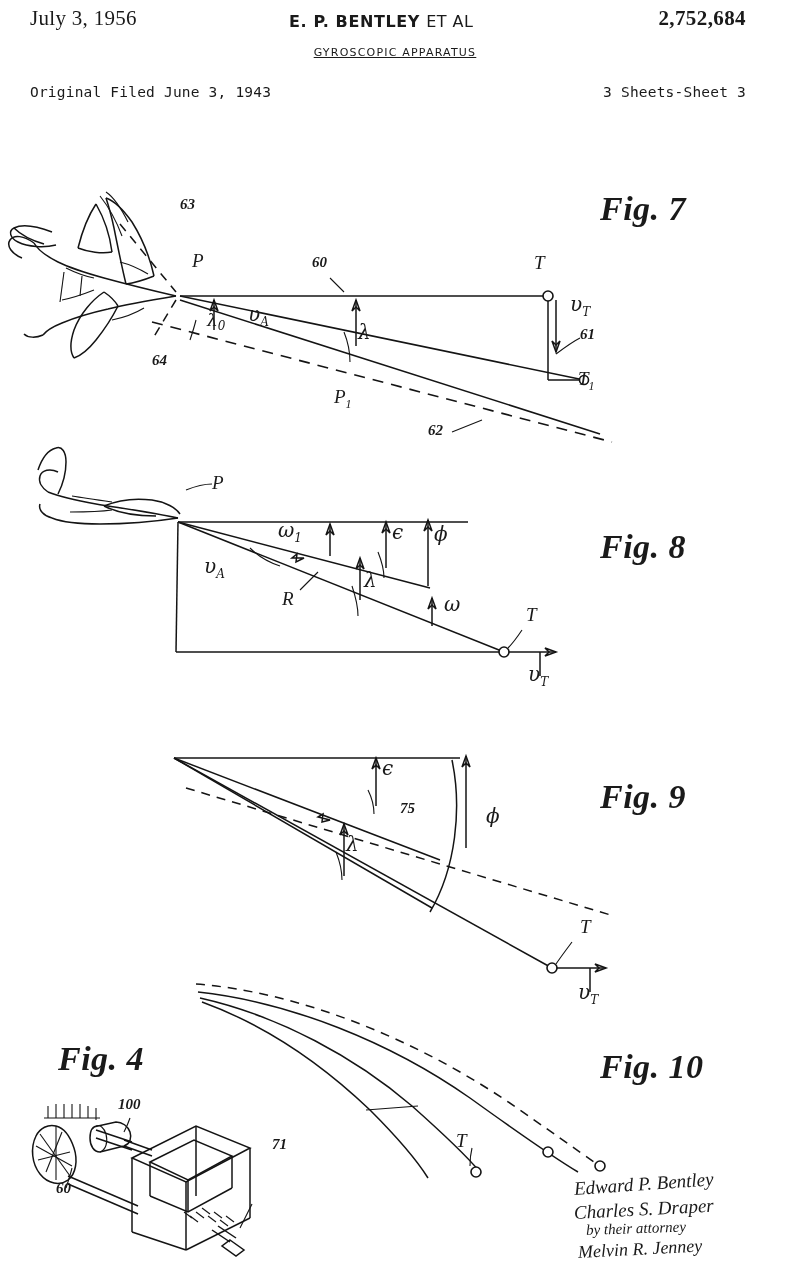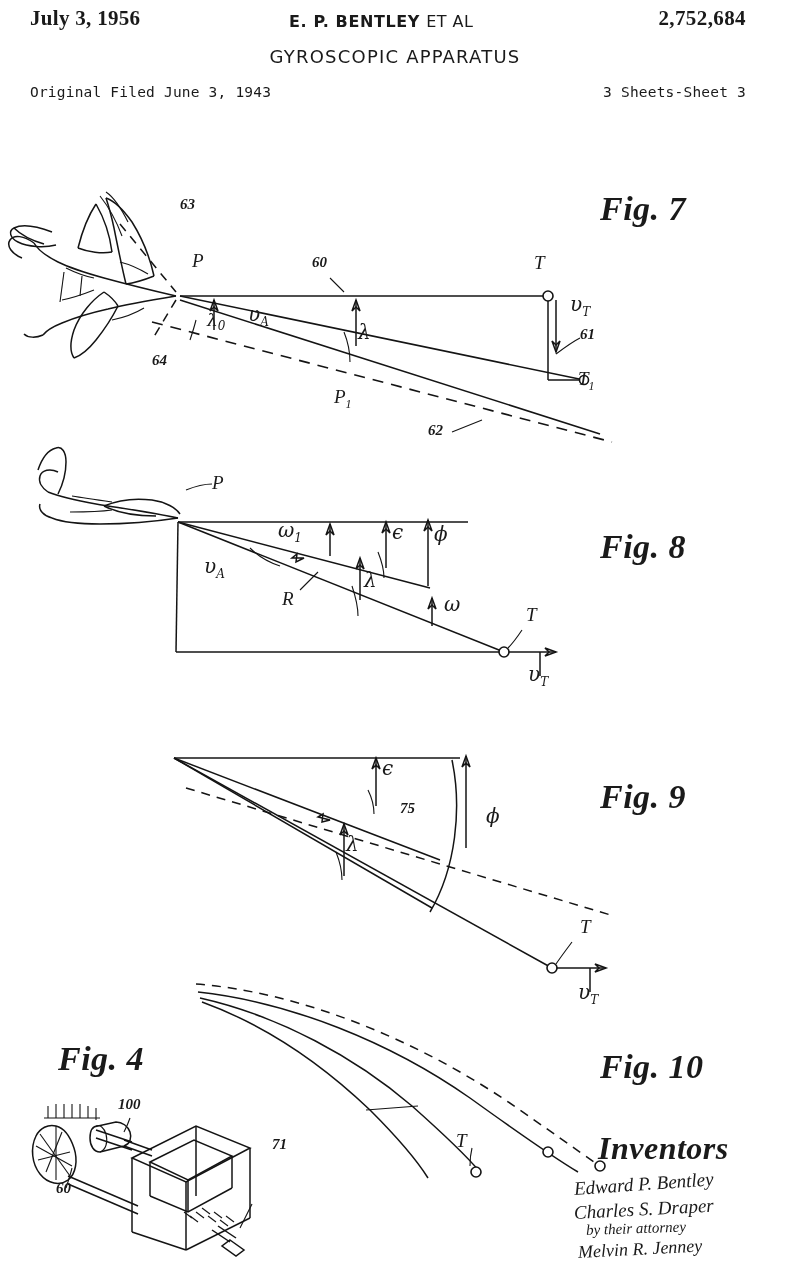--- a/index.html
+++ b/index.html
@@ -20,21 +20,21 @@
     inset: 0;
     width: 790px;
     height: 1280px;
   }
 
   
   .hdr-date {
     position: absolute;
     left: 30px; top: 6px;
     font-family: "Liberation Serif", serif;
-    font-weight: bold;
+    font-weight: normal;
     font-size: 21px;
     letter-spacing: 0.3px;
   }
   .hdr-authors {
     position: absolute;
     left: 289px; top: 12px;
     font-family: "DejaVu Sans", sans-serif;
     font-size: 16px;
     font-weight: bold;
     letter-spacing: 0.6px;
@@ -50,22 +50,23 @@
     font-family: "Liberation Serif", serif;
     font-weight: bold;
     font-size: 21px;
     letter-spacing: 0.4px;
   }
   .hdr-title {
     position: absolute;
     left: 0; right: 0; top: 46px;
     text-align: center;
     font-family: "DejaVu Sans", sans-serif;
-    font-size: 18px;
+    font-size: 11px;
     letter-spacing: 1.2px;
+    text-decoration: underline;
   }
   .hdr-filed {
     position: absolute;
     left: 30px; top: 84px;
     font-family: "DejaVu Sans Mono", monospace;
     font-size: 14.5px;
     letter-spacing: 0.2px;
   }
   .hdr-sheets {
     position: absolute;
@@ -426,19 +427,18 @@
   <div class="lbl num" style="left:400px; top:800px;">75</div>
   <div class="lbl" style="left:580px; top:916px;">T</div>
   <div class="lbl greek" style="left:578px; top:980px;"><span>υ</span><span class="sb">T</span></div>
 
   <div class="lbl" style="left:456px; top:1130px;">T</div>
 
   <div class="lbl num" style="left:118px; top:1096px;">100</div>
   <div class="lbl num" style="left:56px; top:1180px;">60</div>
   <div class="lbl num" style="left:254px; top:1136px;margin-left:18px;">71</div>
 
-  <div class="inventors-word" style="left:598px; top:1130px;">Inventors</div>
   <div class="sig" style="left:574px; top:1178px; transform: rotate(-4deg); font-size:19px;">Edward P. Bentley</div>
   <div class="sig" style="left:574px; top:1202px; transform: rotate(-3deg); font-size:19px;">Charles S. Draper</div>
   <div class="sig" style="left:586px; top:1222px; transform: rotate(-2deg); font-size:15px;">by their attorney</div>
   <div class="sig" style="left:578px; top:1242px; transform: rotate(-3deg); font-size:18px;">Melvin R. Jenney</div>
 
 </div>
 
 </body></html>

